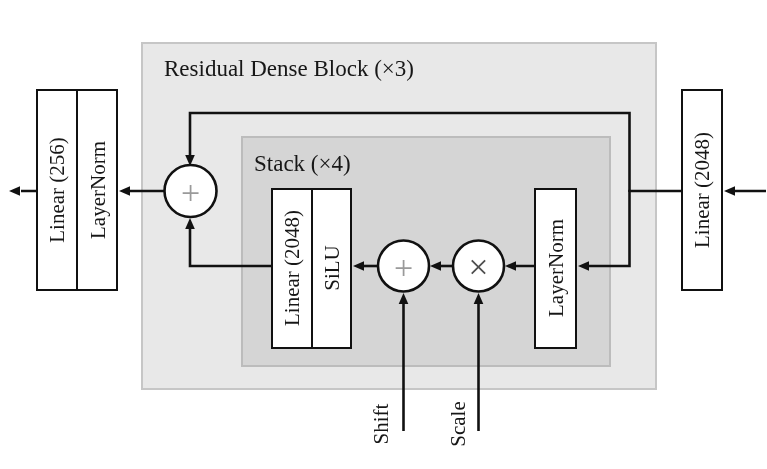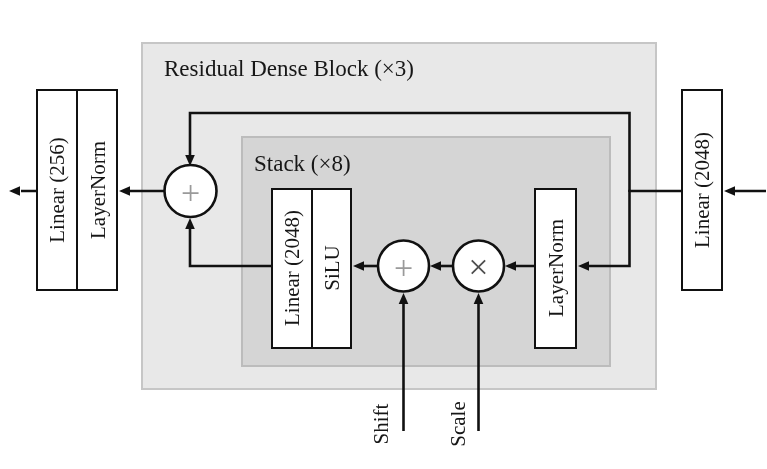--- a/index.html
+++ b/index.html
@@ -73,21 +73,21 @@
 </style>
 </head>
 <body>
 
 <div class="canvas">
 
   <div class="gray-block outer-block"></div>
   <div class="gray-block stack-block"></div>
 
   <div class="block-title title-outer">Residual Dense Block (×3)</div>
-  <div class="block-title title-stack">Stack (×8)</div>
+  <div class="block-title title-stack">Stack (×4)</div>
 
   <svg class="wires" viewBox="0 0 767 469">
     <g stroke="#111" stroke-width="2.6" fill="none">
       <path d="M36 191 H21"></path>
       <path d="M164.5 191 H129"></path>
       <path d="M629.5 192 L629.5 113 L190 113 L190 156"></path>
       <path d="M766 191 H733"></path>
       <path d="M681 191 L629.5 191 L629.5 266 L587 266"></path>
       <path d="M534 266 H515"></path>
       <path d="M453 266 H440"></path>

